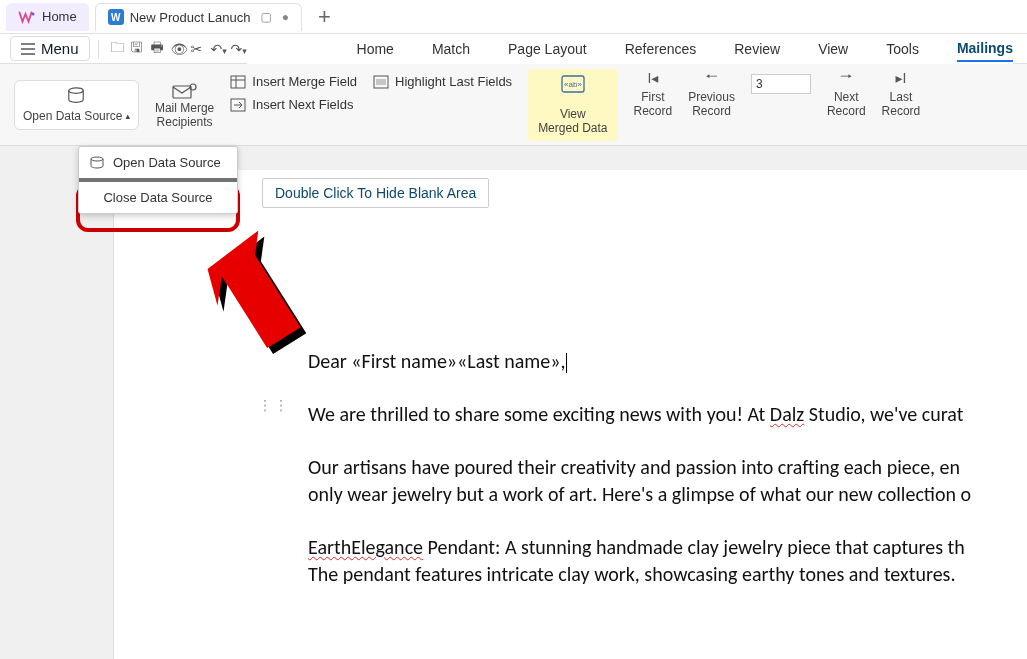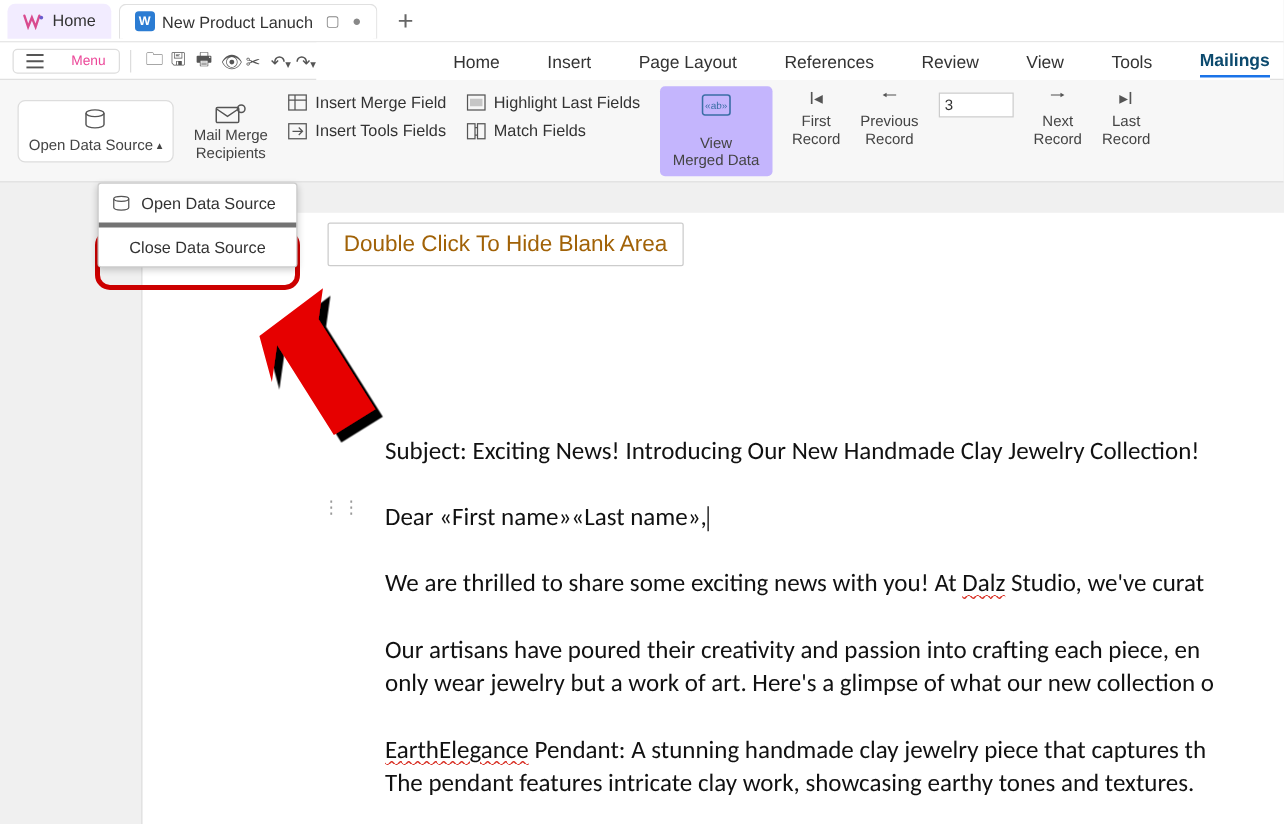--- a/index.html
+++ b/index.html
@@ -6,47 +6,47 @@
   html, body { margin:0; padding:0; width:1027px; height:659px; font-family: 'Segoe UI', Arial, sans-serif; font-size:13px; color:#333; background:#f0f0f0; overflow:hidden; }
   .tabbar { height:34px; background:#fff; display:flex; align-items:center; padding:0 6px; border-bottom:1px solid #e0e0e0;}
   .tab { display:flex; align-items:center; gap:6px; padding:4px 12px; border-radius:6px 6px 0 0; height:28px; margin-right:6px; }
   .tab.home { background:#f2ecff; }
   .tab.home .w-icon { width:18px; height:14px; }
   .tab.doc { background:#fff; border:1px solid #e0e0e0; border-bottom:none; }
   .doc-icon { width:16px; height:16px; background:#2b7cd3; border-radius:3px; display:flex; align-items:center; justify-content:center; color:#fff; font-weight:bold; font-size:10px; }
   .plus { font-size:22px; color:#666; margin-left:10px; cursor:pointer;}
   .little { font-size:12px; color:#888; margin-left:4px;}
   .qat { height:30px; background:#fff; display:flex; align-items:center; padding:0 10px; border-bottom:1px solid #e0e0e0; gap:2px; }
-  .qat .menu-btn { display:flex; align-items:center; gap:22px; padding:3px 10px; border:1px solid #ddd; border-radius:4px; font-size:11px; color:#ec4899;}
+  .qat .menu-btn { display:flex; align-items:center; gap:6px; padding:3px 10px; border:1px solid #ddd; border-radius:4px; font-size:15px; color:#0f172a;}
   .qat-sep { width:1px; height:18px; background:#ddd; margin:0 6px;}
   .qat .ic { width:18px; text-align:center; color:#555; font-size:14px; padding:2px 4px;}
   .menutabs { display:flex; align-items:center; height:30px; padding-left:390px; gap:38px; background:#fff; position:relative;}
   .mt { font-size:14px; color:#333; padding:4px 0;}
   .mt.active { color:#0c4a6e; font-weight:600; border-bottom:2px solid #1a73e8;}
   .ribbon-row { display:flex; align-items:center; height:30px; position:absolute; top:0; left:0;}
   .ribbon { background:#f7f7f7; border-bottom:1px solid #ddd; height:82px; display:flex; align-items:stretch; padding:4px 6px;}
   .grp { display:flex; flex-direction:column; align-items:center; justify-content:center; padding:0 8px; border-right:0; }
   .grp.big { min-width:110px; }
   .ods-btn { border:1px solid #ddd; border-radius:6px; background:#fff; padding:6px 8px; display:flex;flex-direction:column;align-items:center; gap:4px; font-size:12px; color:#444; }
   .small-label { font-size:12px; color:#444; text-align:center; line-height:14px;}
   .ic-db { width:22px; height:18px; }
   .field-col { display:flex; flex-direction:column; gap:4px; padding:4px 6px;}
   .field-btn { display:flex; align-items:center; gap:6px; font-size:13px; color:#333; padding:2px 2px;}
   .fb-icon { width:16px;height:14px; display:inline-block;}
-  .viewmerged { background:#c4b5fd; border-radius:4px; padding:6px 10px; display:flex; flex-direction:column; align-items:center; gap:14px;}
+  .viewmerged { background:#fef9c3; border-radius:4px; padding:6px 10px; display:flex; flex-direction:column; align-items:center; gap:14px;}
   .nav-col { display:flex;flex-direction:column;align-items:center; padding:0 8px; gap:2px;}
   .nav-sym { font-size:14px; color:#555; height:20px; display:flex;align-items:center;}
   .rec-input { width:60px; height:20px; border:1px solid #ccc; font-size:12px; padding:1px 4px; color:#333;}
   .dropdown { position:absolute; left:78px; top:146px; width:160px; background:#fff; border:1px solid #ccc; box-shadow:0 2px 6px rgba(0,0,0,.2); border-radius:3px; z-index:50;}
   .dd-item { display:flex; align-items:center; gap:8px; padding:8px 10px; font-size:13px; color:#333;}
   .dd-item + .dd-item { border-top:4px solid #737373;}
   .close-hl { position:absolute; left:76px; top:184px; width:164px; height:48px; border:4px solid #cc0000; border-radius:12px; z-index:49; pointer-events:none;}
   .arrow-wrap { position:absolute; left:190px; top:230px; z-index:60; width:130px; height:180px; pointer-events:none;}
   .doc-page { position:absolute; left:114px; top:170px; width:920px; height:500px; background:#fff; box-shadow:-1px 0 0 #ddd; z-index:10; }
-  .hide-tip { position:absolute; left:262px; top:178px; z-index:70; background:#fff; border:1px solid #ccc; padding:6px 12px; font-size:18px; color:#a16207; border-radius:2px;}
+  .hide-tip { position:absolute; left:262px; top:178px; z-index:70; background:#fff; border:1px solid #ccc; padding:6px 12px; font-size:14px; color:#0c4a6e; border-radius:2px;}
   .doc-content { position:absolute; left:308px; top:348px; width:720px; font-family: Calibri, Arial, sans-serif; font-size:20px; line-height:27px; color:#111; z-index:20;}
   .doc-content p { margin:0 0 26px 0;}
   .merge { }
   .cursor-bar { display:inline-block; width:1px; height:20px; background:#000; vertical-align:middle; margin-left:1px;}
   .redwave { text-decoration: underline wavy #d93025; text-decoration-thickness:1px; text-underline-offset:2px;}
   .drag-dots { position:absolute; left:258px; top:402px; z-index:25; color:#999; font-size:14px; letter-spacing:2px; line-height:6px;}
   svg { display:block; }
 </style>
 </head>
 <body>
@@ -79,21 +79,21 @@
   <span class="qat-sep"></span>
   <span class="ic">🗀</span>
   <span class="ic">🖫</span>
   <span class="ic">🖶</span>
   <span class="ic">👁</span>
   <span class="ic">✂</span>
   <span class="ic">↶<span style="font-size:9px;">▾</span></span>
   <span class="ic">↷<span style="font-size:9px;">▾</span></span>
   <div class="menutabs ribbon-row" style="position:static; padding-left:110px;">
     <span class="mt">Home</span>
-    <span class="mt">Insert</span>
+    <span class="mt">Match</span>
     <span class="mt">Page Layout</span>
     <span class="mt">References</span>
     <span class="mt">Review</span>
     <span class="mt">View</span>
     <span class="mt">Tools</span>
     <span class="mt active">Mailings</span>
   </div>
 </div>
 </div>
 
@@ -124,38 +124,30 @@
           <rect x="1" y="1" width="14" height="12" fill="none" stroke="#555"></rect>
           <path d="M1 5h14M6 1v12" stroke="#555"></path>
         </svg>
       <span>Insert Merge Field</span>
     </div>
     <div class="field-btn">
       <svg class="fb-icon" viewBox="0 0 16 14">
           <rect x="1" y="1" width="14" height="12" fill="none" stroke="#555"></rect>
           <path d="M4 7h8M9 4l3 3-3 3" fill="none" stroke="#555"></path>
         </svg>
-      <span>Insert Tools Fields</span>
+      <span>Insert Next Fields</span>
     </div>
   </div>
   <div class="field-col">
     <div class="field-btn">
       <svg class="fb-icon" viewBox="0 0 16 14">
           <rect x="1" y="1" width="14" height="12" fill="none" stroke="#555"></rect>
           <rect x="3" y="4" width="10" height="6" fill="#555" opacity=".3"></rect>
         </svg>
       <span>Highlight Last Fields</span>
-    </div>
-    <div class="field-btn">
-      <svg class="fb-icon" viewBox="0 0 16 14">
-          <rect x="1" y="1" width="6" height="12" fill="none" stroke="#555"></rect>
-          <rect x="9" y="1" width="6" height="12" fill="none" stroke="#555"></rect>
-          <path d="M7 4h2M7 10h2" stroke="#555"></path>
-        </svg>
-      <span>Match Fields</span>
     </div>
   </div>
   <div class="grp">
     <div class="viewmerged">
       <svg width="24" height="18" viewBox="0 0 24 18">
           <rect x="1" y="1" width="22" height="16" rx="2" fill="none" stroke="#3a6ea5" stroke-width="1.3"></rect>
           <text x="12" y="12" font-size="8" text-anchor="middle" fill="#3a6ea5">«ab»</text>
         </svg>
       <div class="small-label"><span>View</span><br><span>Merged Data</span></div>
     </div>
@@ -210,21 +202,20 @@
   </svg>
 </div>
 
 <div class="hide-tip">
   <span>Double Click To Hide Blank Area</span>
 </div>
 
 <div class="drag-dots">⋮⋮</div>
 
 <div class="doc-content">
-  <p><span>Subject: Exciting News! Introducing Our New Handmade Clay Jewelry Collection!</span></p>
   <p>
     <span>Dear </span><span class="merge">«First name»</span><span class="merge">«Last name»</span><span>,</span><span class="cursor-bar"></span>
   </p>
   <p>
     <span>We are thrilled to share some exciting news with you! At </span><span class="redwave">Dalz</span><span> Studio, we've curat</span><br>
   </p>
   <p>
     <span>Our artisans have poured their creativity and passion into crafting each piece, en</span><br>
     <span>only wear jewelry but a work of art. Here's a glimpse of what our new collection o</span>
   </p>

